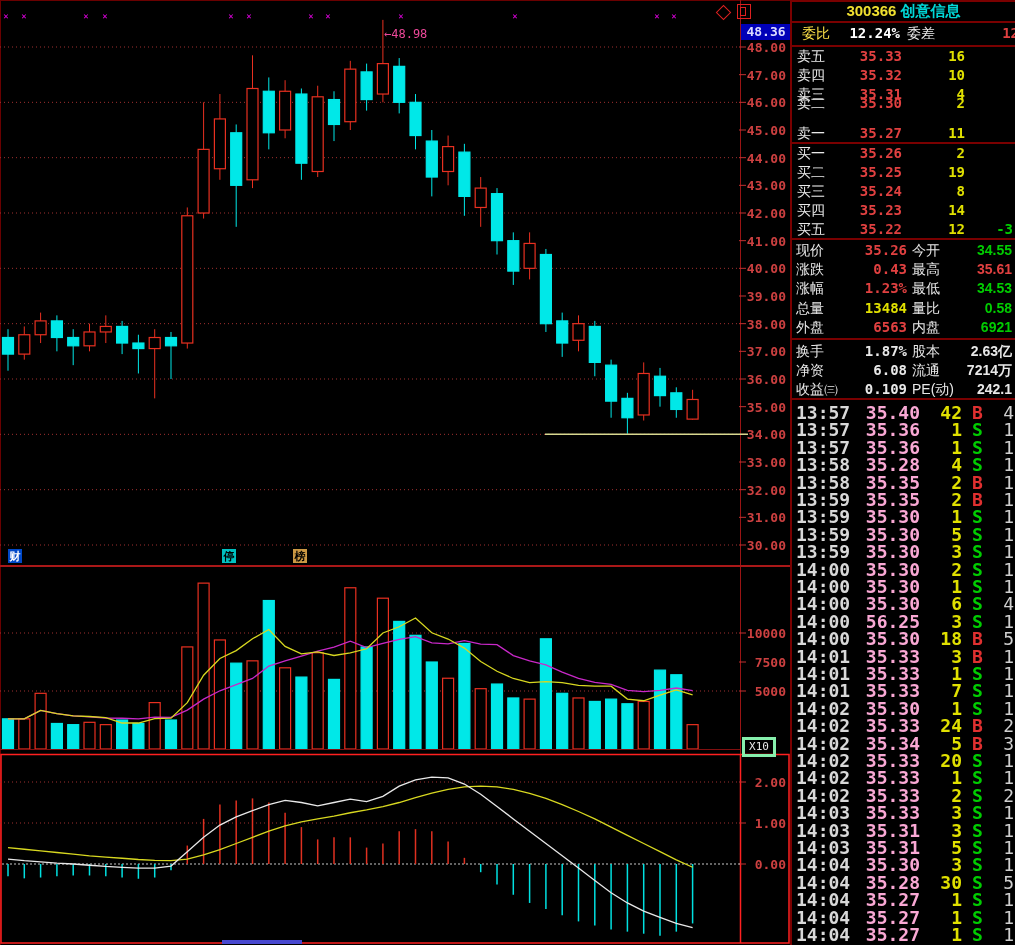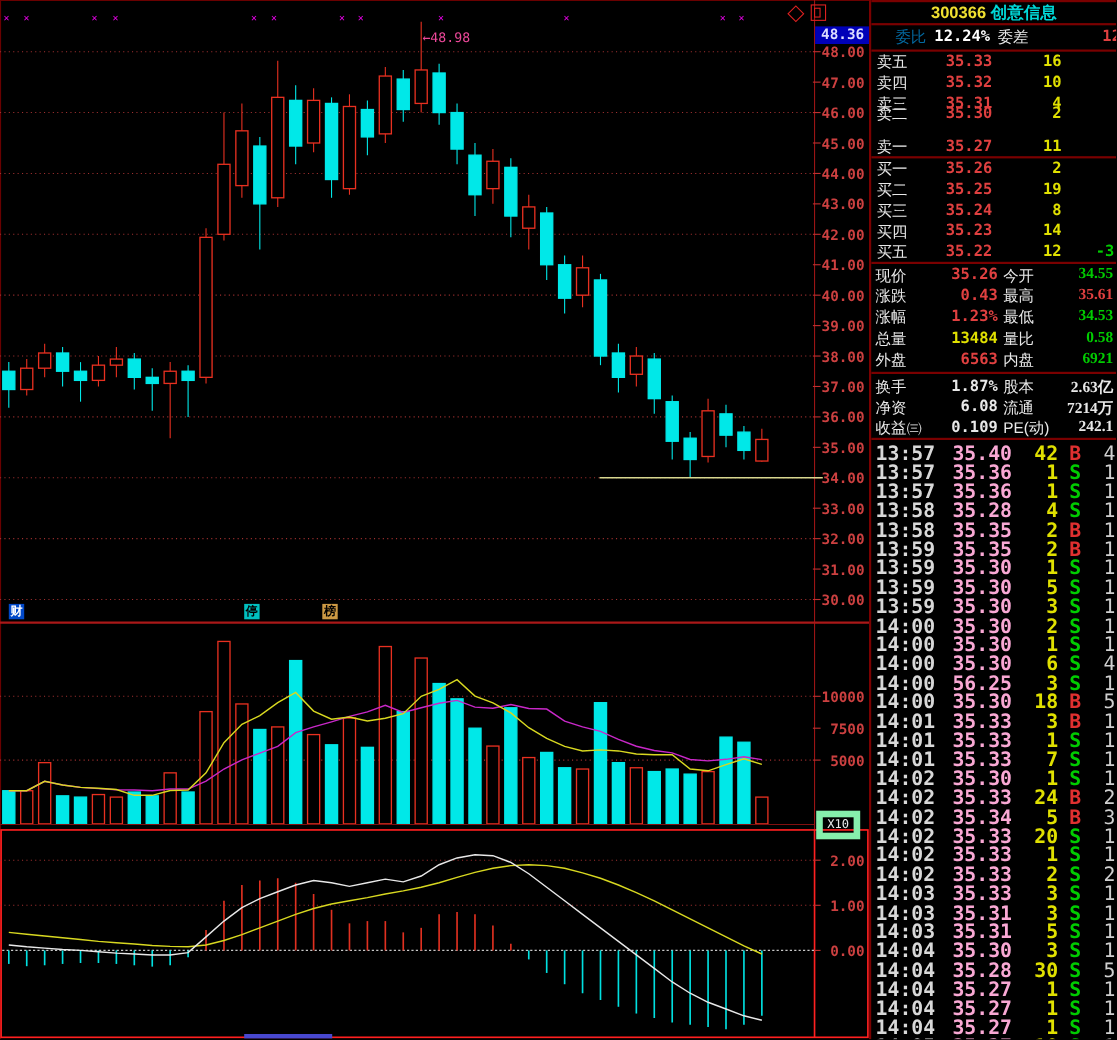--- a/index.html
+++ b/index.html
@@ -22,55 +22,55 @@
   .ma10{stroke:#c828c8;stroke-width:1.3;fill:none;}
   .difLine{stroke:#e8e8e8;stroke-width:1.3;fill:none;}
   .deaLine{stroke:#d8d820;stroke-width:1.3;fill:none;}
   .histUp{stroke:#e03020;stroke-width:1.5;}
   .histDn{stroke:#00e0e0;stroke-width:1.5;}
   .support{stroke:#d8d890;stroke-width:1.5;}
 
   .overlay-label{position:absolute;color:#ec4899;font:12px "DejaVu Sans Mono",monospace;margin-top:12px;}
   .maxbox{position:absolute;left:741px;top:24px;width:50px;height:16px;background:#0000b8;
           color:#dcdcff;font:bold 13px "DejaVu Sans Mono",monospace;text-align:center;line-height:16px;}
-  .x10box{position:absolute;left:742px;top:737px;width:28px;height:14px;border:6px solid #86efac;
+  .x10box{position:absolute;left:742px;top:737px;width:28px;height:14px;border:3px solid #86efac;
           color:#e8e8e8;font:11px "DejaVu Sans Mono",monospace;text-align:center;line-height:14px;}
   .badge{position:absolute;width:14px;height:14px;font:bold 11px "Liberation Sans",sans-serif;
          text-align:center;line-height:14px;top:549px;}
   .badge-cai{left:8px;background:#0048c8;color:#fff;}
   .badge-ting{left:222px;background:#00c0c0;color:#000;}
   .badge-bang{left:293px;background:#cc9944;color:#000;}
   .diamond-icon{position:absolute;left:718px;top:7px;width:9px;height:9px;border:1.5px solid #dd2020;transform:rotate(45deg);}
   .restore-icon{position:absolute;left:737px;top:4px;width:12px;height:13px;border:1px solid #dd2020;}
   .restore-icon div{width:4px;height:7px;border:1px solid #dd2020;margin:2px 0 0 2px;}
   .scroll-thumb{position:absolute;left:222px;top:940px;width:80px;height:4px;background:#4848d0;}
 
   .panel{position:absolute;left:790px;top:0;width:225px;height:945px;background:#000;
          border-left:2px solid #7a0000;box-sizing:border-box;overflow:hidden;}
   .panel .hr{position:absolute;left:0;right:0;height:2px;background:#7a0000;}
   .p-header{position:absolute;top:2px;left:0;right:0;text-align:center;font-weight:bold;font-size:15px;}
   .p-header .code{color:#f0e030;}
   .p-header .sname{color:#00d8d8;margin-top:17px;}
   .wrow{position:absolute;top:25px;left:0;right:0;height:20px;font-size:14px;}
-  .wrow .wl{position:absolute;left:22px;color:#0369a1;}
+  .wrow .wl{position:absolute;left:10px;color:#fde047;}
   .wrow .wv{position:absolute;left:40px;width:68px;text-align:right;color:#ffffff;font-weight:bold;font-family:"DejaVu Sans Mono",monospace;}
   .wrow .wl2{position:absolute;left:115px;color:#e8e8e8;}
   .wrow .wv2{position:absolute;right:-4px;width:40px;text-align:right;color:#e04040;font-weight:bold;font-family:"DejaVu Sans Mono",monospace;}
 
   .orow{position:absolute;left:0;right:0;height:19px;font-size:14px;}
   .orow .lab{position:absolute;left:5px;color:#e8e8e8;}
   .orow .prc{position:absolute;left:30px;width:80px;text-align:right;color:#e04040;font-weight:bold;font-family:"DejaVu Sans Mono",monospace;}
   .orow .vol{position:absolute;left:118px;width:55px;text-align:right;color:#e0e000;font-weight:bold;font-family:"DejaVu Sans Mono",monospace;}
   .orow .ext{position:absolute;right:2px;color:#00cc00;font-weight:bold;font-family:"DejaVu Sans Mono",monospace;}
 
   .qrow{position:absolute;left:0;right:0;height:19px;font-size:14px;}
   .qrow .l1{position:absolute;left:4px;color:#e8e8e8;}
   .qrow .v1{position:absolute;left:52px;width:63px;text-align:right;font-weight:bold;font-family:"DejaVu Sans Mono",monospace;}
   .qrow .l2{position:absolute;left:120px;color:#e8e8e8;}
-  .qrow .v2{position:absolute;right:3px;width:75px;text-align:right;font-weight:bold;font-family:Liberation Serif, serif;}
+  .qrow .v2{position:absolute;right:3px;width:75px;text-align:right;font-weight:bold;font-family:Liberation Sans, sans-serif;}
 
   .trow{position:absolute;left:0;right:0;height:17px;font-size:18px;font-weight:bold;font-family:"DejaVu Sans Mono",monospace;}
   .trow .tm{position:absolute;left:4px;color:#d8d8d8;}
   .trow .pr{position:absolute;left:48px;width:80px;text-align:right;color:#f9a8d4;}
   .trow .vl{position:absolute;left:115px;width:55px;text-align:right;color:#e0e000;}
   .trow .bs{position:absolute;left:180px;width:14px;}
   .trow .ct{position:absolute;right:1px;width:22px;text-align:right;color:#cfcfcf;font-weight:normal;}
   .r{color:#e04040;} .g{color:#00cc00;} .y{color:#e0e000;} .w{color:#e8e8e8;}
   .bsB{color:#e03030;} .bsS{color:#00cc00;}
 </style>

